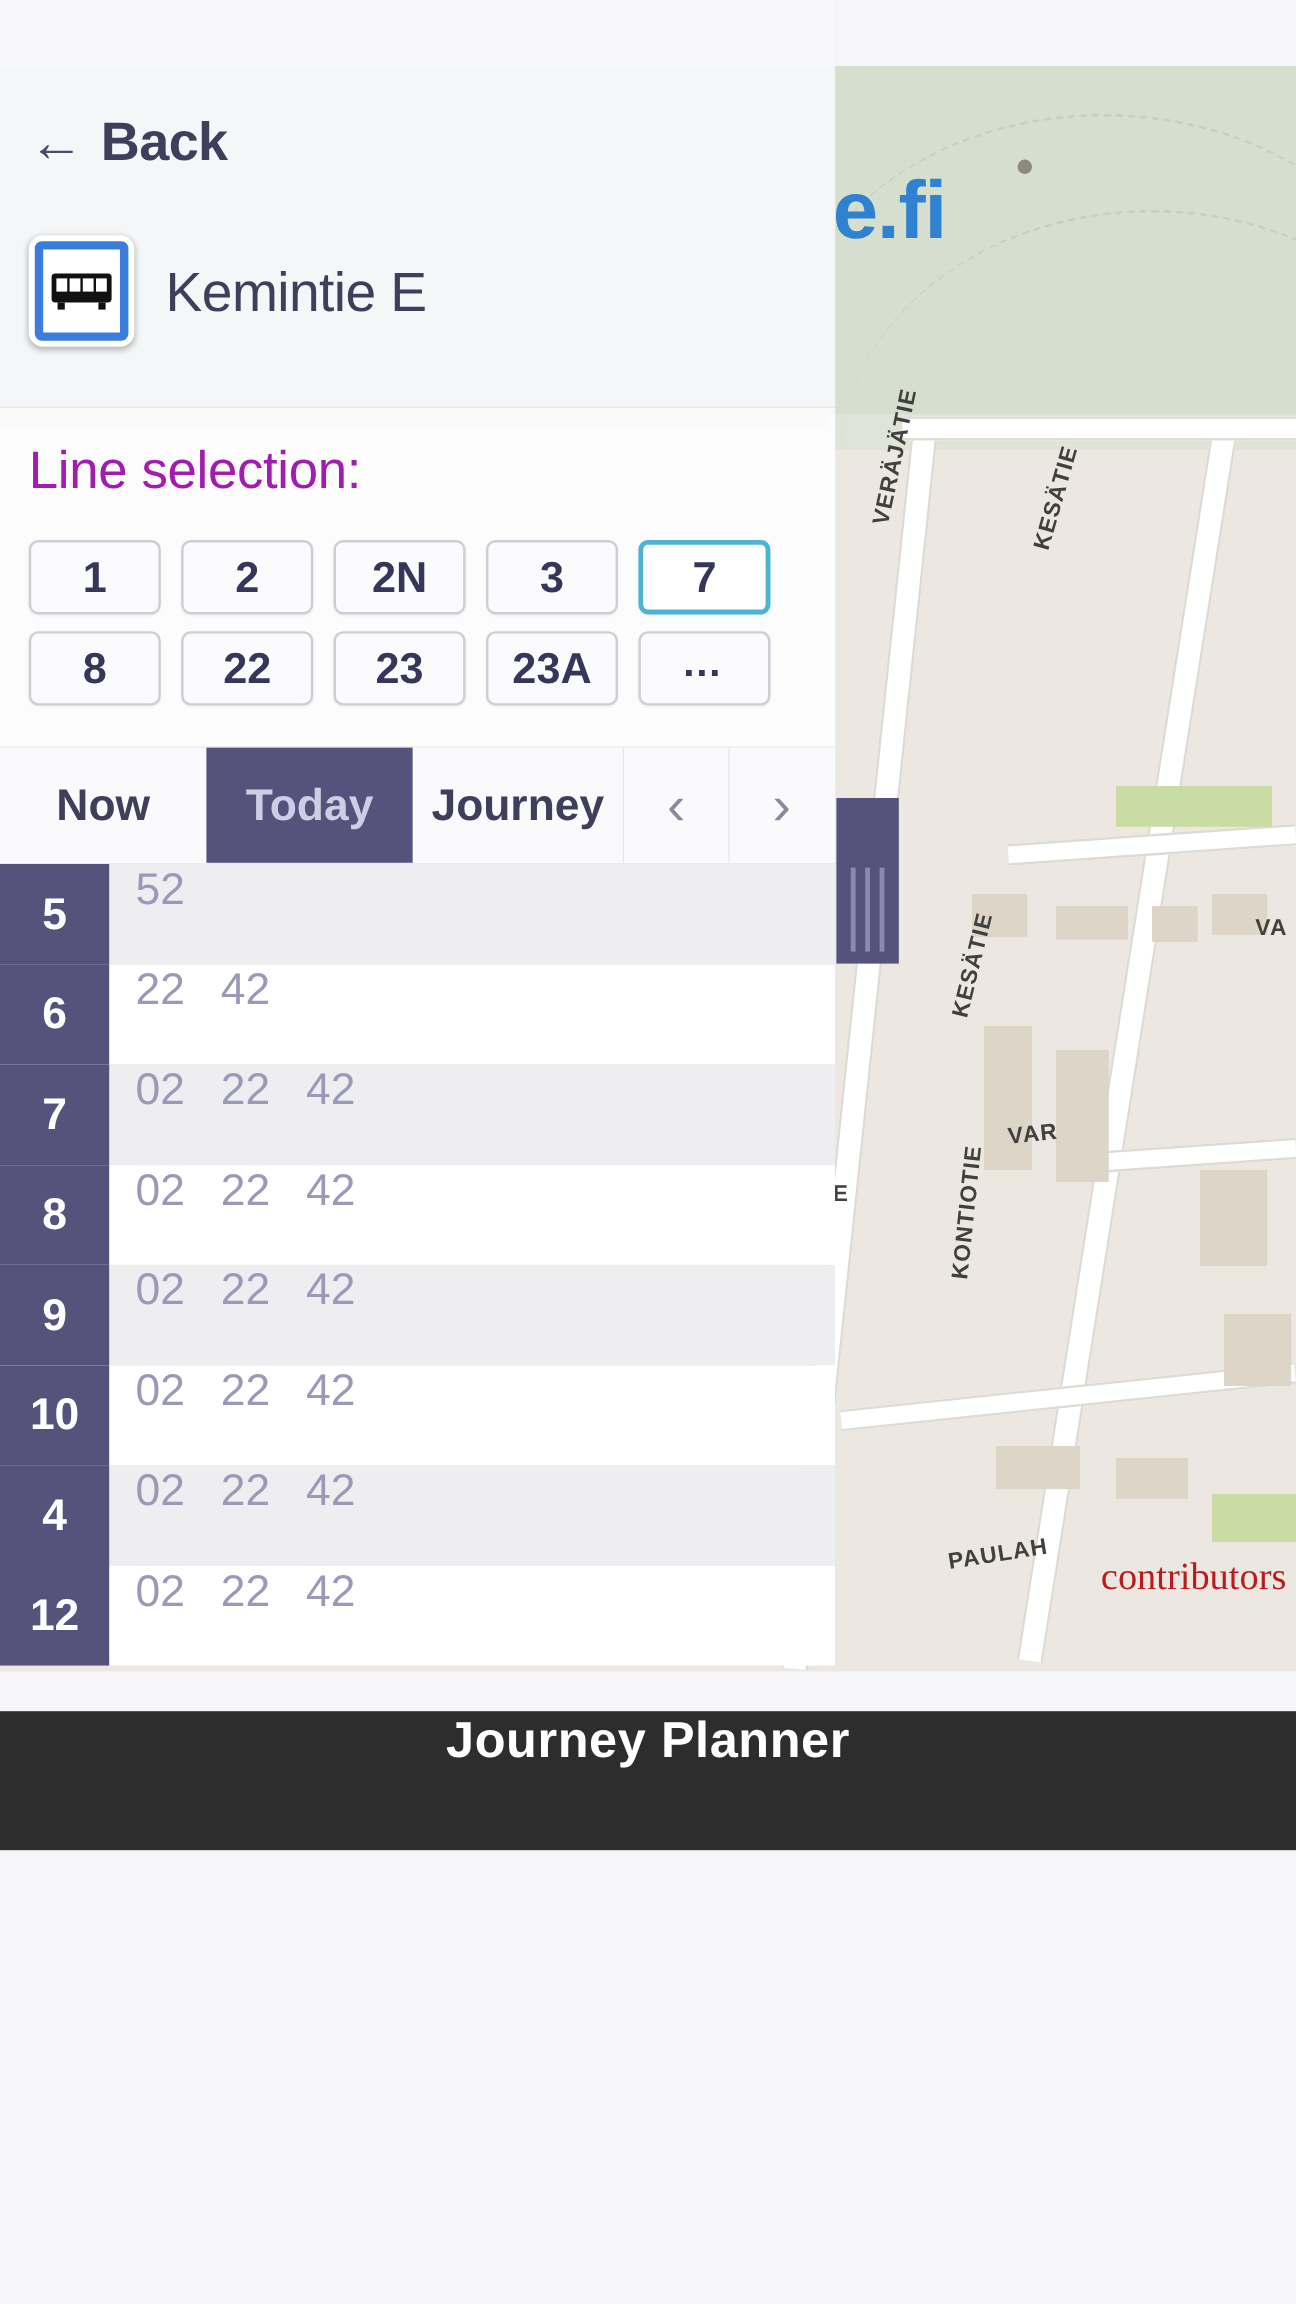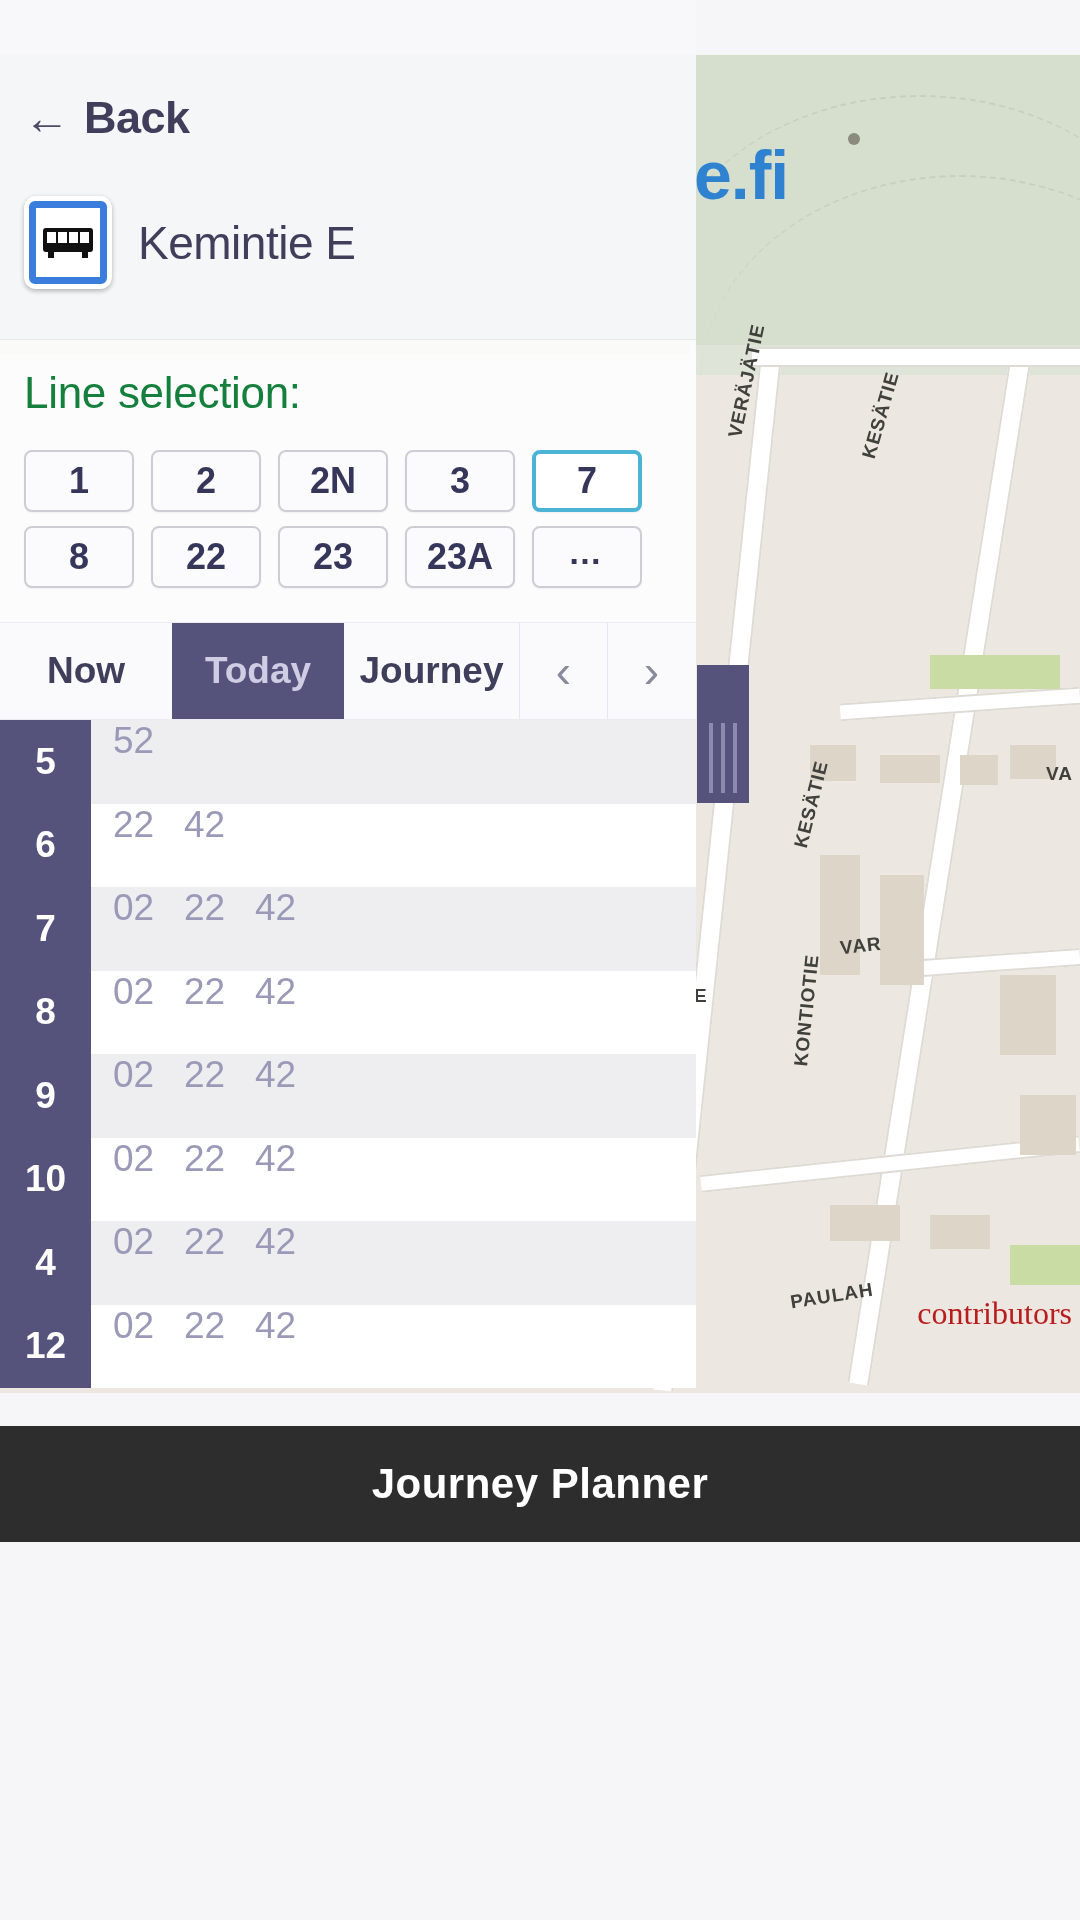--- a/index.html
+++ b/index.html
@@ -84,21 +84,21 @@
   }
   .stop-name { font-size:46px; color:#3f3f5c; font-weight:500; letter-spacing:-0.5px; }
 
   
   .line-block {
     position:absolute; left:0; top:340px; width:696px; height:282px;
     background: rgba(255,255,255,0.88);
   }
   .line-title {
     position:absolute; left:24px; top:28px;
-    font-size:44px; color:#15803d; font-weight:400; letter-spacing:-0.3px;
+    font-size:44px; color:#a21caf; font-weight:400; letter-spacing:-0.3px;
   }
   .line-grid { position:absolute; left:24px; top:110px; width:648px; }
   .line-row { display:flex; gap:17px; margin-bottom:14px; }
   .line-btn {
     width:110px; height:62px; border:2px solid #cdcdd6; border-radius:8px;
     background:#fbfbfd; display:flex; align-items:center; justify-content:center;
     font-size:36px; font-weight:700; color:#36365a; cursor:pointer;
     box-shadow:0 1px 2px rgba(0,0,0,0.05);
   }
   .line-btn.sel { border:4px solid #4bb3d4; background:#ffffff; }
@@ -141,21 +141,21 @@
   .tt-min {
     width:71px; font-size:37px; color:#9a9ab8; font-weight:400;
   }
 
   
   .bottom-spacer {
     position:absolute; left:0; top:1393px; width:1080px; height:33px; background:#f6f6f9;
   }
   .journey-bar {
     position:absolute; left:0; top:1426px; width:1080px; height:116px;
-    background:#2d2d2d; display:flex; align-items:center; justify-content:center;
+    background:#2d2d2d; display:flex; align-items:flex-start; justify-content:center;
     cursor:pointer;
   }
   .journey-label { color:#ffffff; font-size:42px; font-weight:700; letter-spacing:0.5px; }
   .below-bar { position:absolute; left:0; top:1542px; width:1080px; height:378px; background:#f6f6f9; }
 
   
   .map-marker {
     position:absolute; left:697px; top:610px; width:52px; height:138px;
     background:#55527c;
   }

